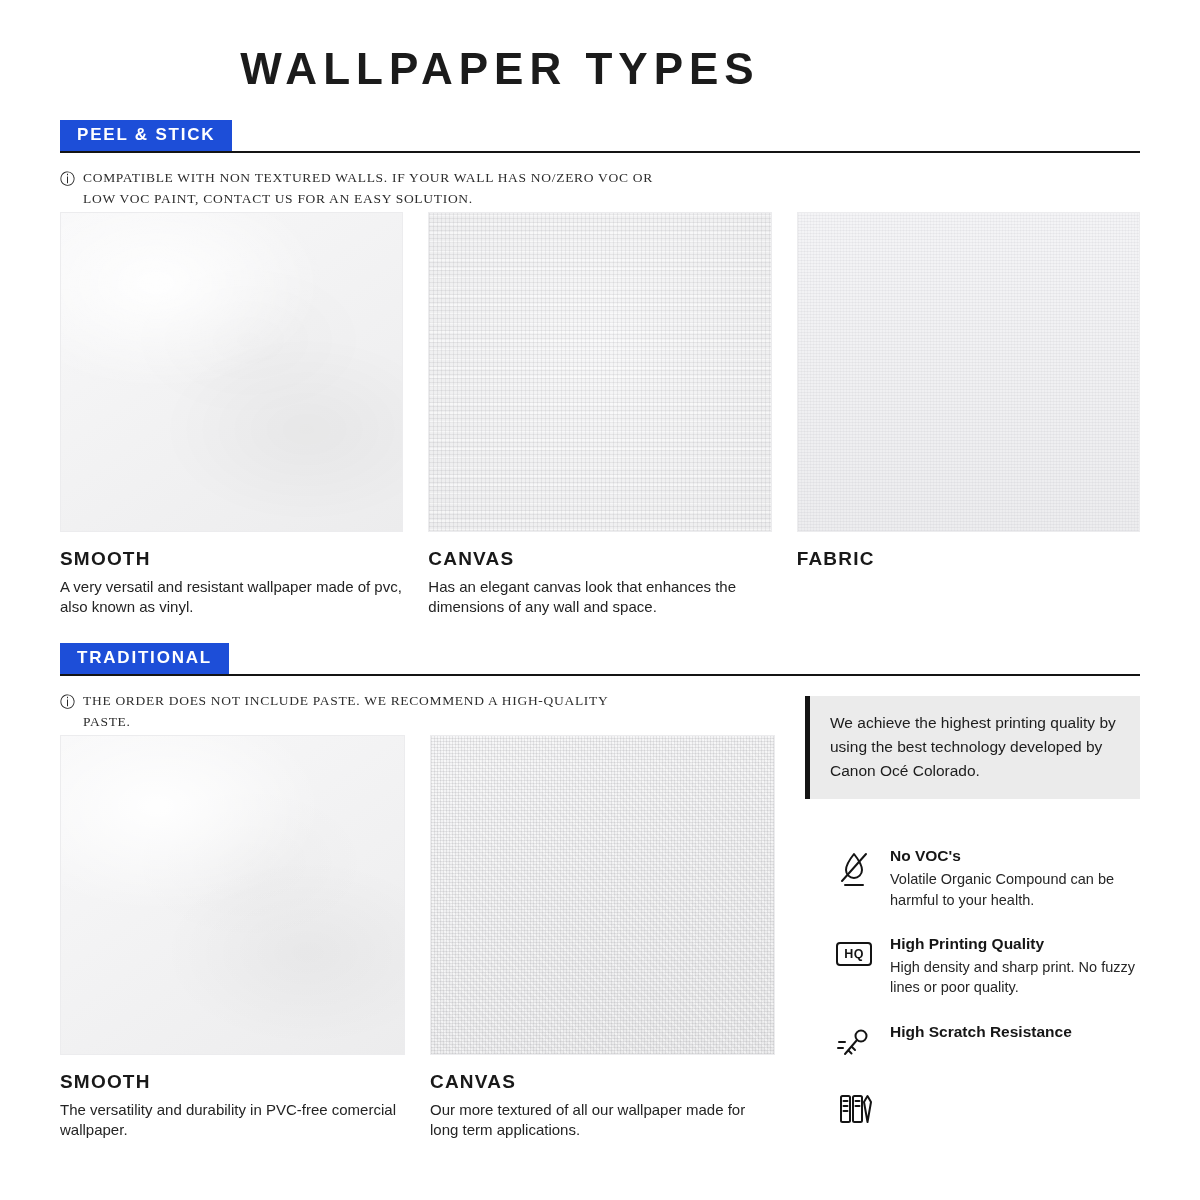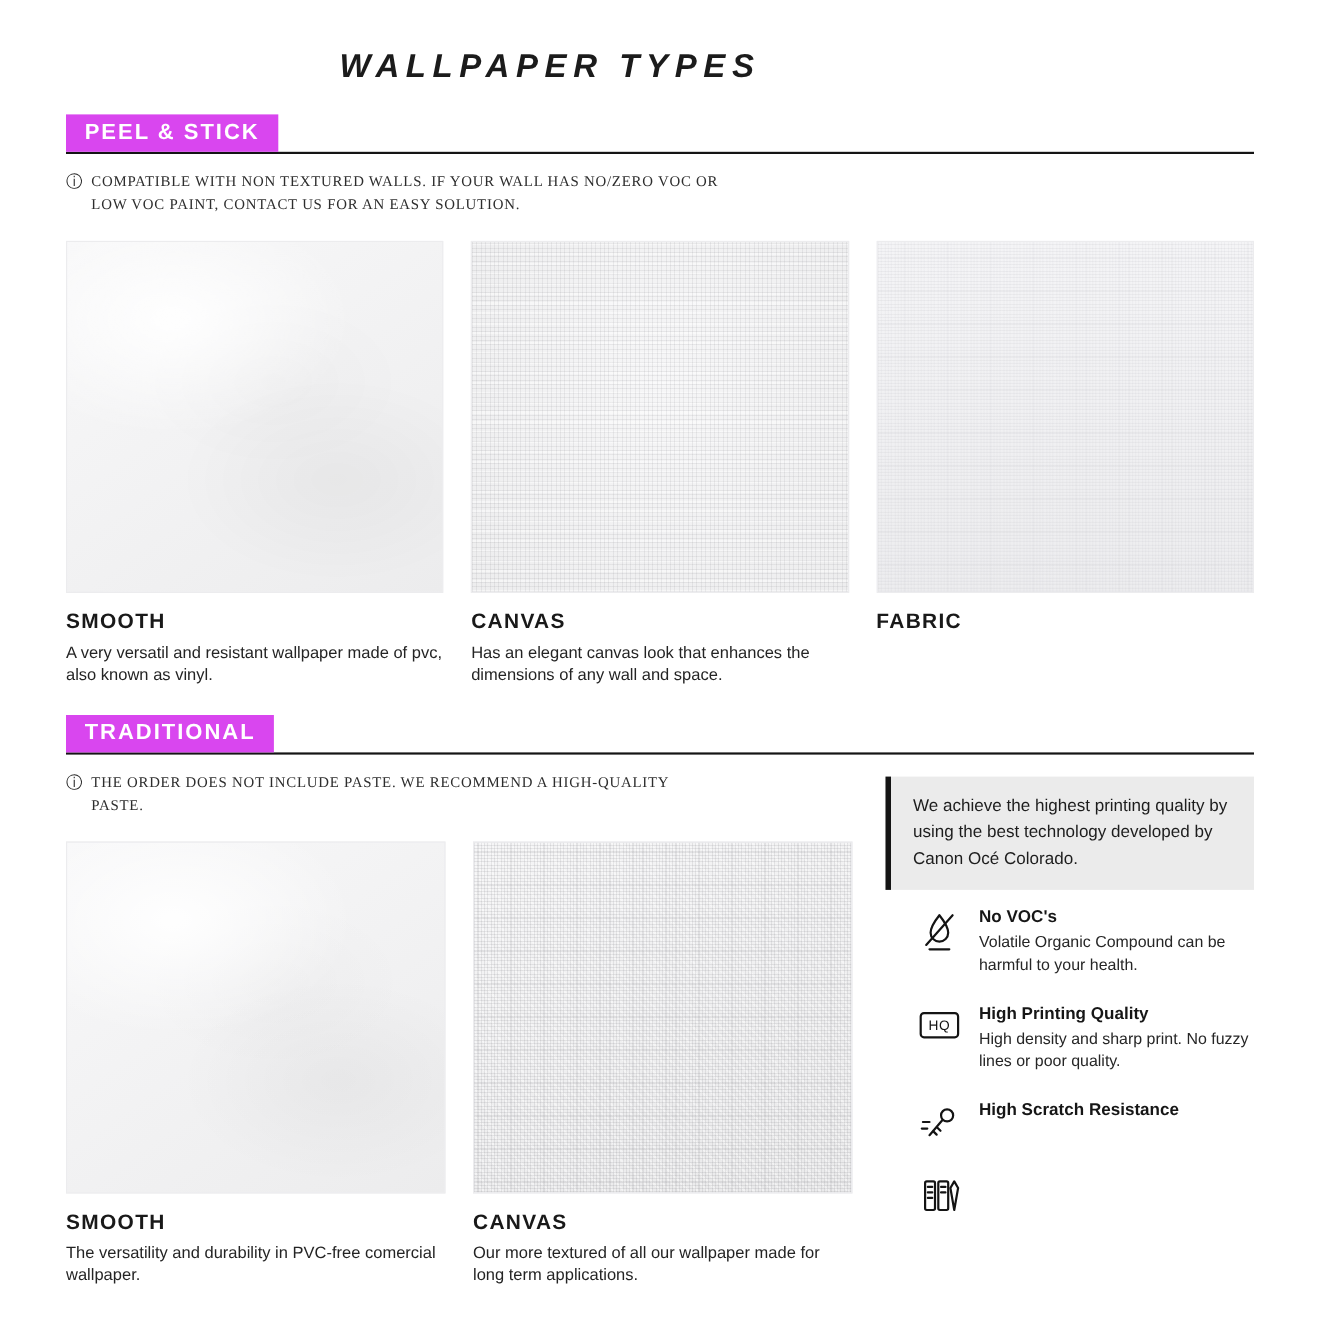--- a/index.html
+++ b/index.html
@@ -8,45 +8,45 @@
     width:1200px; height:1200px;
     font-family:"Liberation Sans", sans-serif;
     color:#1f1f1f;
     overflow:hidden;
   }
   .page { padding:44px 60px 30px; }
 
   
   .title-wrap { width:880px; text-align:center; }
   h1.page-title {
-    font-size:30px; font-weight:700; letter-spacing:6px; color:#1b1b1b;font-style:italic;
+    font-size:44px; font-weight:700; letter-spacing:6px; color:#1b1b1b;
   }
 
   
   .section-header {
     display:flex; align-items:flex-end;
     border-bottom:2px solid #141414;
     margin-top:26px;
   }
   .badge {
-    background:#d946ef; color:#ffffff;
-    font-size:20px; font-weight:700; letter-spacing:1.8px;
+    background:#1d4ed8; color:#ffffff;
+    font-size:17px; font-weight:700; letter-spacing:1.8px;
     padding:5px 17px 6px;
   }
 
   
   .note { display:flex; gap:8px; margin-top:15px; }
   .info-icon { font-size:15px; line-height:1.45; color:#222; }
   .note-text {
     font-size:13.5px; letter-spacing:0.7px; line-height:1.55;
     color:#2d2d2d; max-width:575px; font-weight:400;font-family:Liberation Serif, serif;
   }
 
   
-  .swatch-grid { display:grid; grid-template-columns:repeat(3,1fr); gap:25px; margin-top:22px; }
+  .swatch-grid { display:grid; grid-template-columns:repeat(3,1fr); gap:25px; margin-top:2px; }
   .swatch-grid.cols-2 { grid-template-columns:repeat(2,1fr); }
   .swatch { height:320px; border:1px solid #ececee; }
   .swatch-name {
     margin-top:16px; font-size:19px; font-weight:700;
     letter-spacing:1.2px; color:#191919;
   }
   .swatch-desc { margin-top:7px; font-size:15px; line-height:1.35; color:#242424; }
 
   
   .tex-smooth {
@@ -85,30 +85,30 @@
   .s2-body { display:flex; gap:30px; }
   .s2-left { width:715px; flex:none; }
 
   
   .aside { flex:1; padding-top:20px; }
   .quote {
     background:#ebebeb; border-left:5px solid #141414;
     padding:15px 18px 16px 20px;
     font-size:15.5px; line-height:1.55; color:#1d1d1d;
   }
-  .features { margin-top:16px; padding-left:28px; }
+  .features { margin-top:48px; padding-left:28px; }
   .feature { display:flex; gap:15px; margin-bottom:25px; }
   .f-icon { width:42px; flex:none; display:flex; justify-content:center; align-items:flex-start; padding-top:2px; }
   .f-icon svg path, .f-icon svg line, .f-icon svg circle, .f-icon svg rect {
     stroke:#141414; stroke-width:2; fill:none; stroke-linecap:round; stroke-linejoin:round;
   }
   .hq-box {
     display:inline-flex; align-items:center; justify-content:center;
     width:36px; height:24px; border:2.5px solid #141414; border-radius:4px;
-    font-size:12.5px; font-weight:400; letter-spacing:0.5px; color:#141414; margin-top:5px;
+    font-size:12.5px; font-weight:700; letter-spacing:0.5px; color:#141414; margin-top:5px;
   }
   .f-title { font-size:15.5px; font-weight:700; color:#161616; }
   .f-desc { margin-top:4px; font-size:14.5px; line-height:1.4; color:#262626; max-width:250px; }
 </style>
 </head>
 <body>
 
 <div class="page">
 
   <div class="title-wrap">

